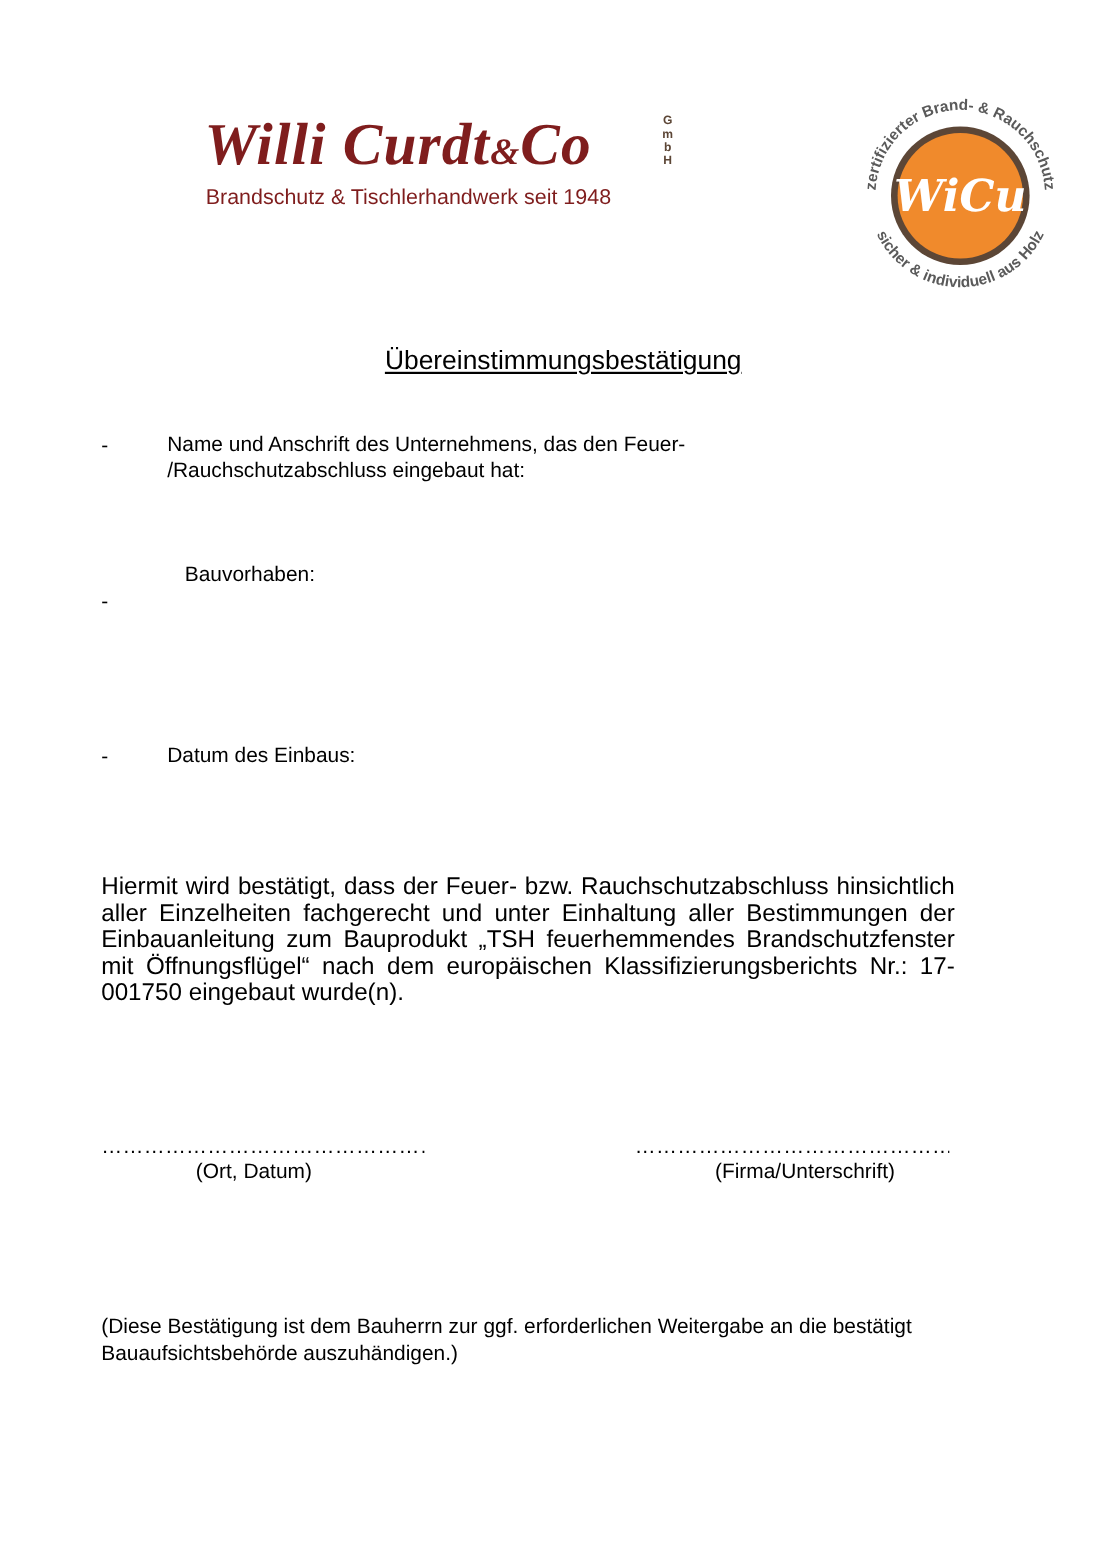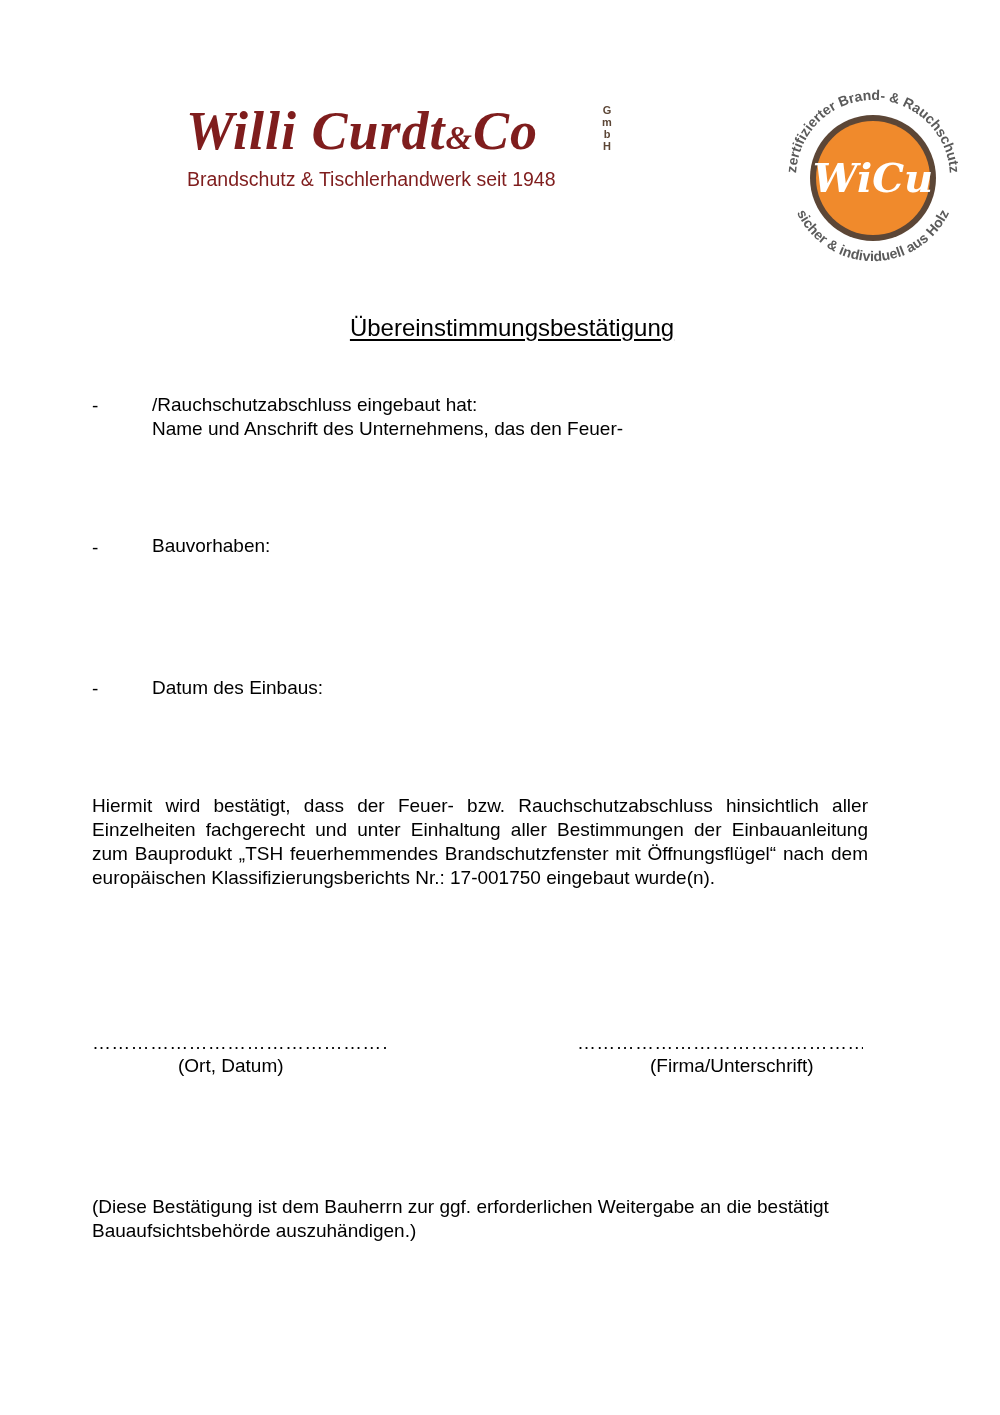--- a/index.html
+++ b/index.html
@@ -19,21 +19,21 @@
     
     .seal { left: 768px; top: 72px; width: 210px; height: 210px; }
 
     
     .title { left: 0; width: 960px; top: 314px; text-align: center; font-size: 24px; text-decoration: underline;
              text-underline-offset: 3px; padding-left: 32px; }
 
     .bullet { left: 92px; font-size: 19px; }
     .btext { left: 152px; font-size: 19px; line-height: 24px; }
 
-    .para { left: 92px; top: 794px; width: 776px; font-size: 19px; line-height: 24px; text-align: justify; }
+    .para { left: 92px; top: 794px; width: 776px; font-size: 22px; line-height: 24px; text-align: justify; }
 
     .dots { font-size: 19px; letter-spacing: 0.3px; white-space: nowrap; overflow: hidden; }
     .sig-label { font-size: 19px; }
 
     .footer { left: 92px; top: 1195px; width: 760px; font-size: 19px; line-height: 24px; }
   </style>
 </head>
 <body>
 
 <div class="abs logo-main">
@@ -60,26 +60,26 @@
   </text>
   <text font-family="Liberation Sans, sans-serif" font-weight="bold" font-size="14" fill="#5a5a5a">
     <textPath href="#arcBottom" startOffset="50%" text-anchor="middle">sicher &amp; individuell aus Holz</textPath>
   </text>
 </svg>
 
 <div class="abs title">Übereinstimmungsbestätigung</div>
 
 <div class="abs bullet" style="top:395px;">-</div>
 <div class="abs btext" style="top:393px;">
+  <div>Name und Anschrift des Unternehmens, das den Feuer-</div>
   <div>/Rauchschutzabschluss eingebaut hat:</div>
-  <div>Name und Anschrift des Unternehmens, das den Feuer-</div>
 </div>
 
 <div class="abs bullet" style="top:537px;">-</div>
-<div class="abs btext" style="top:534px;">Bauvorhaben:</div>
+<div class="abs btext" style="top:511px;margin-left:16px;">Bauvorhaben:</div>
 
 <div class="abs bullet" style="top:678px;">-</div>
 <div class="abs btext" style="top:676px;">Datum des Einbaus:</div>
 
 <div class="abs para">Hiermit wird bestätigt, dass der Feuer- bzw. Rauchschutzabschluss hinsichtlich aller Einzelheiten fachgerecht und unter Einhaltung aller Bestimmungen der Einbauanleitung zum Bauprodukt „TSH feuerhemmendes Brandschutzfenster mit Öffnungsflügel“ nach dem europäischen Klassifizierungsberichts Nr.: 17-001750 eingebaut wurde(n).</div>
 
 <div class="abs dots" style="left:92px; top:1032px; width:294px;">…………………………………………</div>
 <div class="abs sig-label" style="left:178px; top:1055px;">(Ort, Datum)</div>
 
 <div class="abs dots" style="left:577px; top:1032px; width:286px;">…………………………………………</div>

